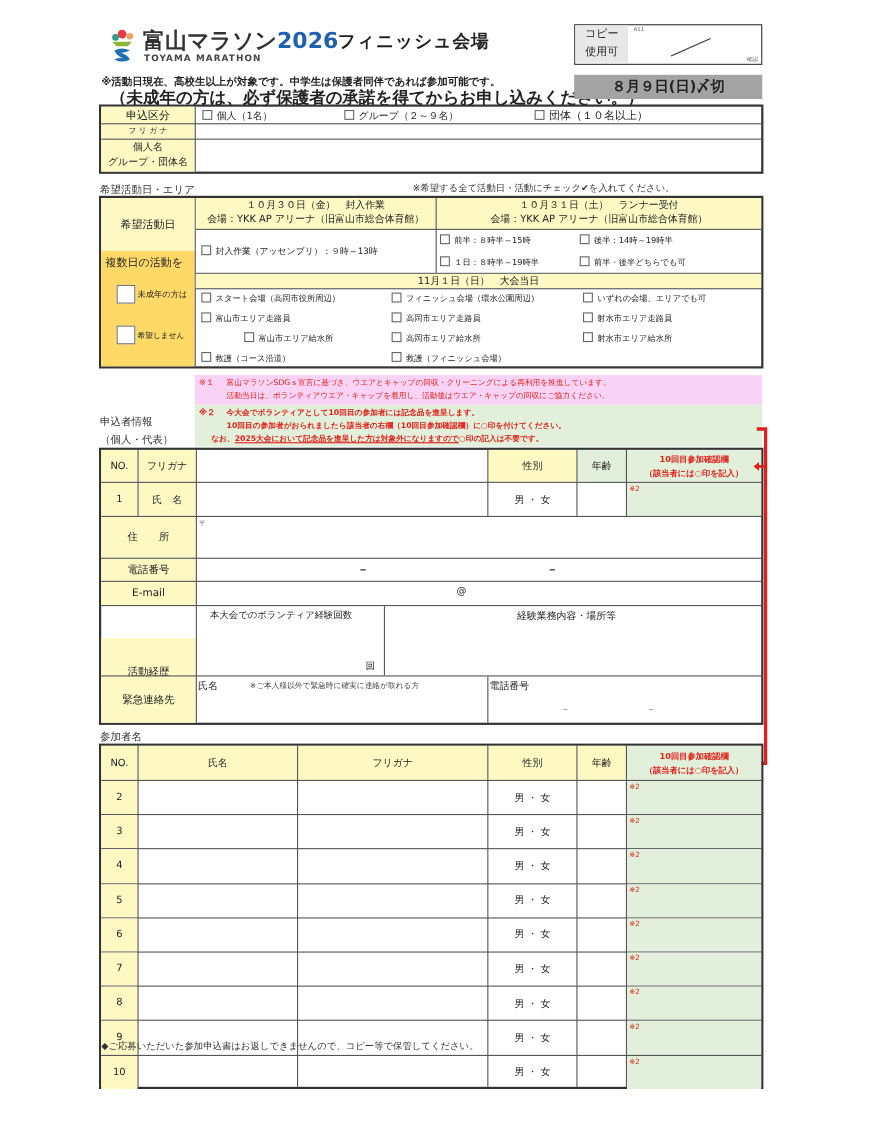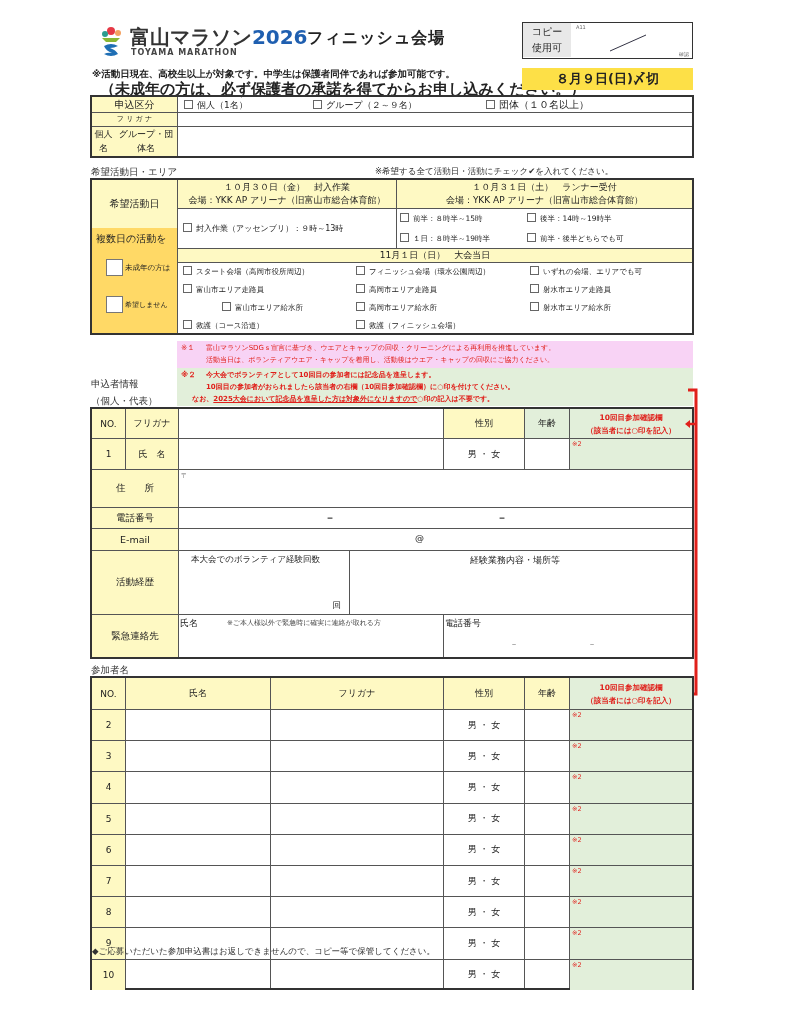--- a/index.html
+++ b/index.html
@@ -41,26 +41,26 @@
   </div>
   <span class="abs" style="left:53px;top:1px;font-size:5px;color:#666;">A11</span>
   <svg class="abs" style="left:85px;top:8px;" width="40" height="22">
       <line x1="2" y1="20" x2="38" y2="4" stroke="#334" stroke-width="1"></line>
     </svg>
   <span class="abs" style="right:3px;bottom:1px;font-size:5px;color:#666;">確認</span>
 </div>
 
 <div class="abs" style="left:92px;top:68px;font-size:9.5px;font-weight:bold;color:#222;">※活動日現在、高校生以上が対象です。中学生は保護者同伴であれば参加可能です。</div>
 <div class="abs" style="left:100px;top:80px;font-size:15px;font-weight:bold;color:#222;">（未成年の方は、必ず保護者の承諾を得てからお申し込みください。）</div>
-<div class="abs center" style="left:522px;top:68px;width:171px;height:22px;background:#fde047;font-size:13px;font-weight:bold;">８月９日(日)〆切</div>
+<div class="abs center" style="left:522px;top:68px;width:171px;height:22px;background:#a3a3a3;font-size:13px;font-weight:bold;">８月９日(日)〆切</div>
 
 <div class="tbl" style="left:90px;top:95px;width:604px;height:63px;"></div>
 <div class="abs blue center" style="left:92px;top:97px;width:85px;height:15px;font-size:10px;">申込区分</div>
 <div class="abs blue center" style="left:92px;top:112px;width:85px;height:14px;font-size:7px;">フ リ ガ ナ</div>
-<div class="abs blue center" style="left:92px;top:126px;width:85px;height:30px;font-size:9px;line-height:14px;">
+<div class="abs blue center" style="left:92px;top:126px;width:85px;height:30px;flex-direction:column;font-size:9px;line-height:14px;">
   <span>個人名</span>
   <span>グループ・団体名</span>
 </div>
 <div class="vline" style="left:177px;top:97px;height:59px;"></div>
 <div class="hline" style="left:92px;top:112px;width:600px;"></div>
 <div class="hline" style="left:92px;top:126px;width:600px;"></div>
 <div class="abs" style="left:184px;top:99px;font-size:9px;"><span class="cb"></span><span>個人（1名）</span></div>
 <div class="abs" style="left:313px;top:99px;font-size:9px;"><span class="cb"></span><span>グループ（２～９名）</span></div>
 <div class="abs" style="left:486px;top:98px;font-size:10px;"><span class="cb"></span><span>団体（１０名以上）</span></div>
 <div class="abs" style="left:178px;top:113px;width:514px;height:13px;"></div>
@@ -163,21 +163,21 @@
 <div class="abs" style="left:179px;top:508px;width:513px;height:20px;">
   <span style="position:absolute;left:146px;top:3px;font-size:10px;font-weight:bold;">－</span>
   <span style="position:absolute;left:318px;top:3px;font-size:10px;font-weight:bold;">－</span>
 </div>
 
 <div class="abs blue center" style="left:92px;top:529px;width:86px;height:21px;font-size:9.5px;">E-mail</div>
 <div class="abs" style="left:179px;top:529px;width:513px;height:21px;">
   <span style="position:absolute;left:236px;top:4px;font-size:9px;">@</span>
 </div>
 
-<div class="abs blue center" style="left:92px;top:551px;width:86px;height:63px;font-size:9.5px;">活動経歴</div>
+<div class="abs blue center" style="left:92px;top:580px;width:86px;height:63px;font-size:9.5px;">活動経歴</div>
 <div class="abs" style="left:179px;top:551px;width:170px;height:63px;">
   <span style="position:absolute;left:12px;top:3px;font-size:8.5px;">本大会でのボランティア経験回数</span>
   <span style="position:absolute;right:8px;bottom:2px;font-size:8.5px;">回</span>
 </div>
 <div class="abs" style="left:350px;top:551px;width:342px;height:63px;">
   <span style="position:absolute;left:120px;top:3px;font-size:9px;">経験業務内容・場所等</span>
 </div>
 
 <div class="abs blue center" style="left:92px;top:615px;width:86px;height:42px;font-size:9.5px;">緊急連絡先</div>
 <div class="abs" style="left:179px;top:615px;width:264px;height:42px;">

